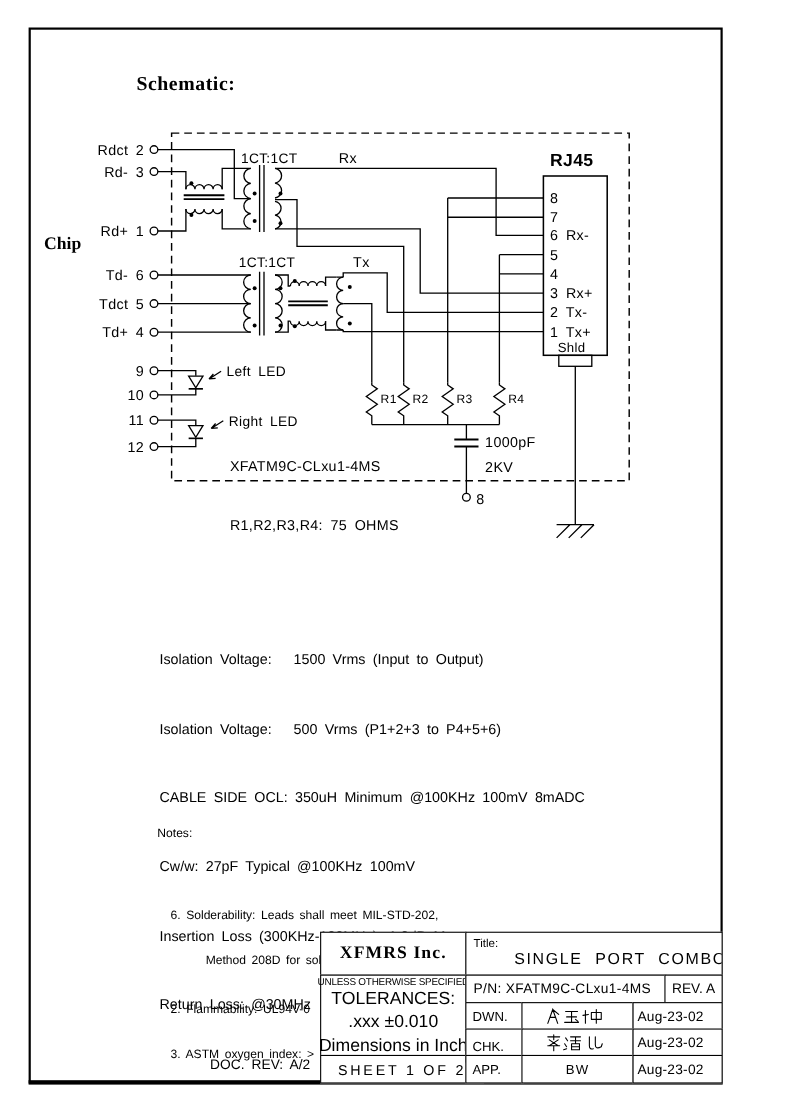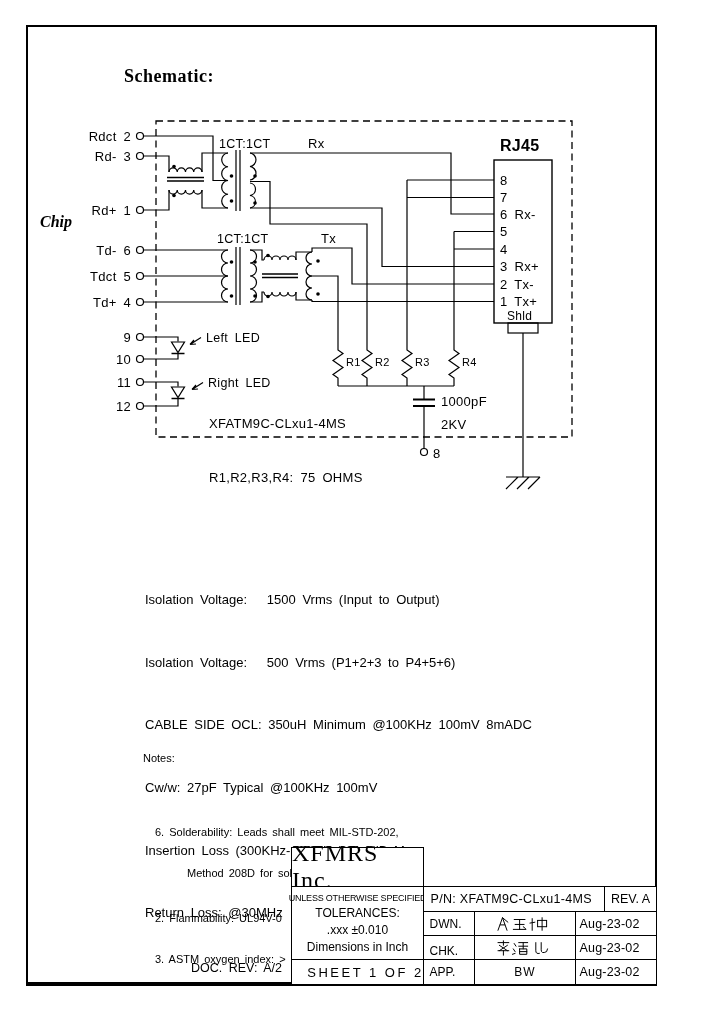--- a/index.html
+++ b/index.html
@@ -3,41 +3,41 @@
 <meta charset="utf-8">
 <style>
   html,body{margin:0;padding:0;background:#fff;}
   .canvas{position:relative;width:720px;height:1012px;background:#ffffff;overflow:hidden;
           font-family:"Liberation Sans",sans-serif;color:#000;}
   .sheet{position:absolute;left:26px;top:25px;width:631px;height:960px;
          border:2px solid #000;box-sizing:border-box;}
   .sheet-bottom{position:absolute;left:26px;top:982px;width:631px;height:4px;background:#000;}
   .serifhead{font-family:"Liberation Serif",serif;font-weight:bold;position:absolute;}
   .h-schematic{left:124px;top:66px;font-size:18px;letter-spacing:.5px;}
-  .h-chip{left:40px;top:213px;font-size:16px;font-style:italic;}
+  .h-chip{left:40px;top:213px;font-size:16px;}
   .h-espec{left:122px;top:515px;font-size:17px;white-space:pre;}
   svg.schem{position:absolute;left:0;top:0;width:720px;height:1012px;}
   svg.schem text{font-family:"Liberation Sans",sans-serif;fill:#000;letter-spacing:.3px;word-spacing:3px;}
   .specs{position:absolute;left:145px;top:548px;font-size:13px;line-height:20.9px;
          white-space:pre;word-spacing:3px;}
   .notes{position:absolute;left:143px;top:726px;font-size:11px;line-height:13px;word-spacing:2px;white-space:pre;}
   .notes .n-items{margin-top:9px;}
   .notes .ni{margin-left:12px;}
   .notes .ni2{margin-left:44px;margin-top:2px;}
   .notes .gap{margin-top:6px;}
   .notes .tight{margin-top:1.5px;}
   .docrev{position:absolute;left:148px;top:961px;width:134px;text-align:right;font-size:12.5px;word-spacing:3px;}
   
   .tb{position:absolute;left:291px;top:847px;width:366px;height:138px;box-sizing:border-box;}
   .tb .cell{position:absolute;border:1.5px solid #000;box-sizing:border-box;background:#fff;}
   .tb-company{display:flex;align-items:center;justify-content:center;
-              font-family:"Liberation Serif",serif;font-weight:normal;font-size:24px;letter-spacing:1px;}
+              font-family:"Liberation Serif",serif;font-weight:bold;font-size:16px;letter-spacing:1px;}
   .tb-tol{display:flex;flex-direction:column;align-items:center;justify-content:center;text-align:center;}
   .tb-tol .t1{font-size:9px;letter-spacing:-0.2px;white-space:nowrap;}
-  .tb-tol .t2,.tb-tol .t3,.tb-tol .t4{font-size:12px;margin-top:3px;white-space:nowrap;}
+  .tb-tol .t2,.tb-tol .t3,.tb-tol .t4{font-size:16px;margin-top:3px;white-space:nowrap;}
   .tb-sheet{display:flex;align-items:center;justify-content:center;font-size:13px;letter-spacing:2.5px;white-space:nowrap;}
   .tb-titlecell{overflow:hidden;}
   .tb-titlelabel{position:absolute;left:7px;top:4px;font-size:10.5px;}
   .tb-titletext{position:absolute;left:44px;top:16px;font-size:14.5px;letter-spacing:1.5px;word-spacing:6px;white-space:nowrap;}
   .tb-pn{display:flex;align-items:center;padding-left:7px;font-size:12.5px;letter-spacing:.3px;white-space:nowrap;}
   .tb-rev{display:flex;align-items:center;justify-content:center;font-size:12.5px;white-space:nowrap;}
   .tb-lab{display:flex;align-items:center;padding-left:6px;font-size:12px;}
   .tb-sig{display:flex;align-items:center;justify-content:center;}
   .tb-sig.plain{font-size:12px;letter-spacing:1px;}
   .tb-date{display:flex;align-items:center;padding-left:4px;font-size:12.5px;letter-spacing:.2px;white-space:nowrap;}
@@ -253,20 +253,24 @@
   <div class="tb">
     <div class="cell tb-company" style="left:0;top:0;width:133px;height:40px;">XFMRS Inc.</div>
     <div class="cell tb-tol" style="left:0;top:38.5px;width:133px;height:75px;">
       <div class="t1">UNLESS OTHERWISE SPECIFIED</div>
       <div class="t2">TOLERANCES:</div>
       <div class="t3">.xxx ±0.010</div>
       <div class="t4">Dimensions in Inch</div>
     </div>
     <div class="cell tb-sheet" style="left:0;top:112px;width:149px;height:26px;">SHEET 1 OF 2</div>
 
+    <div class="cell tb-titlecell" style="left:131.5px;top:0;width:234.5px;height:40px;">
+      <span class="tb-titlelabel">Title:</span>
+      <span class="tb-titletext">SINGLE PORT COMBO</span>
+    </div>
     <div class="cell tb-pn" style="left:131.5px;top:38.5px;width:183px;height:27px;">P/N: XFATM9C-CLxu1-4MS</div>
     <div class="cell tb-rev" style="left:313px;top:38.5px;width:53px;height:27px;">REV. A</div>
 
     <div class="cell tb-lab" style="left:131.5px;top:64px;width:53px;height:25.5px;">DWN.</div>
     <div class="cell tb-sig" style="left:183px;top:64px;width:102px;height:25.5px;" title="凤玉坤">
       <svg class="sigsvg" width="60" height="18" viewBox="0 0 64 20">
         <g stroke="#000" stroke-width="1.1" fill="none" stroke-linecap="round">
           <path d="M2 17 L7 3 L12 17 M4.5 11 H9.5 M7 3 L13 8"></path>
           <path d="M20 5 H32 M26 5 V16 M21 10.5 H31 M19 16 H33 M30 13 L32.5 15"></path>
           <path d="M40 4 V17 M37.5 9 L43 8 M46 6 H56 M46 13 H56 M46 6 V13 M56 6 V13 M51 3 V17"></path>

